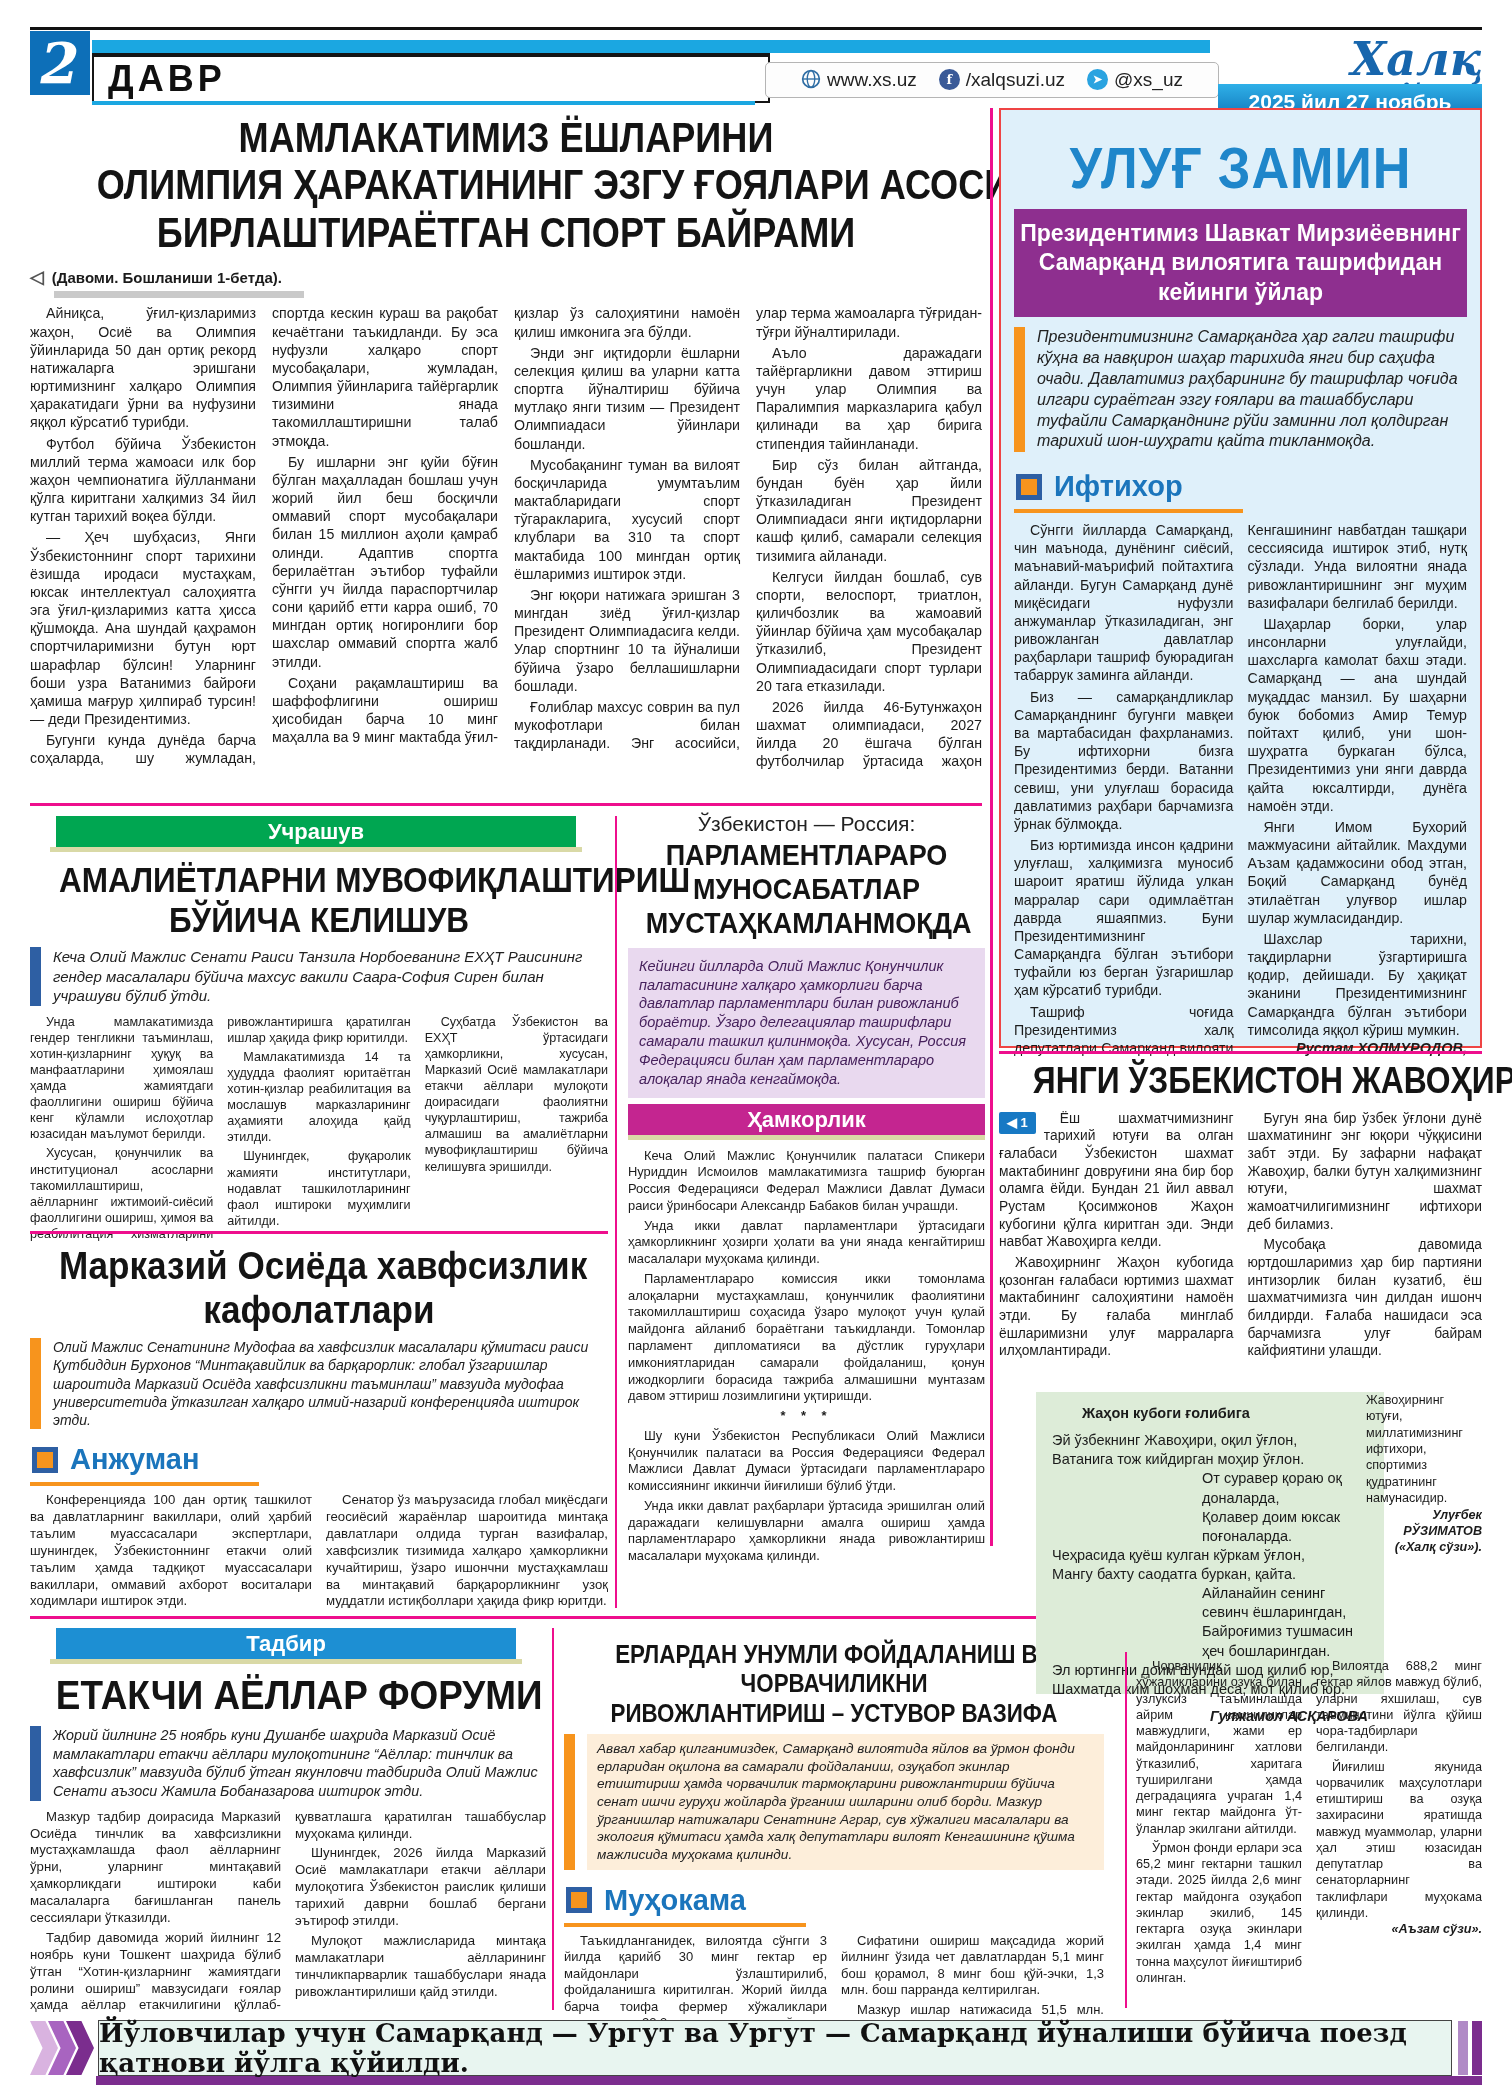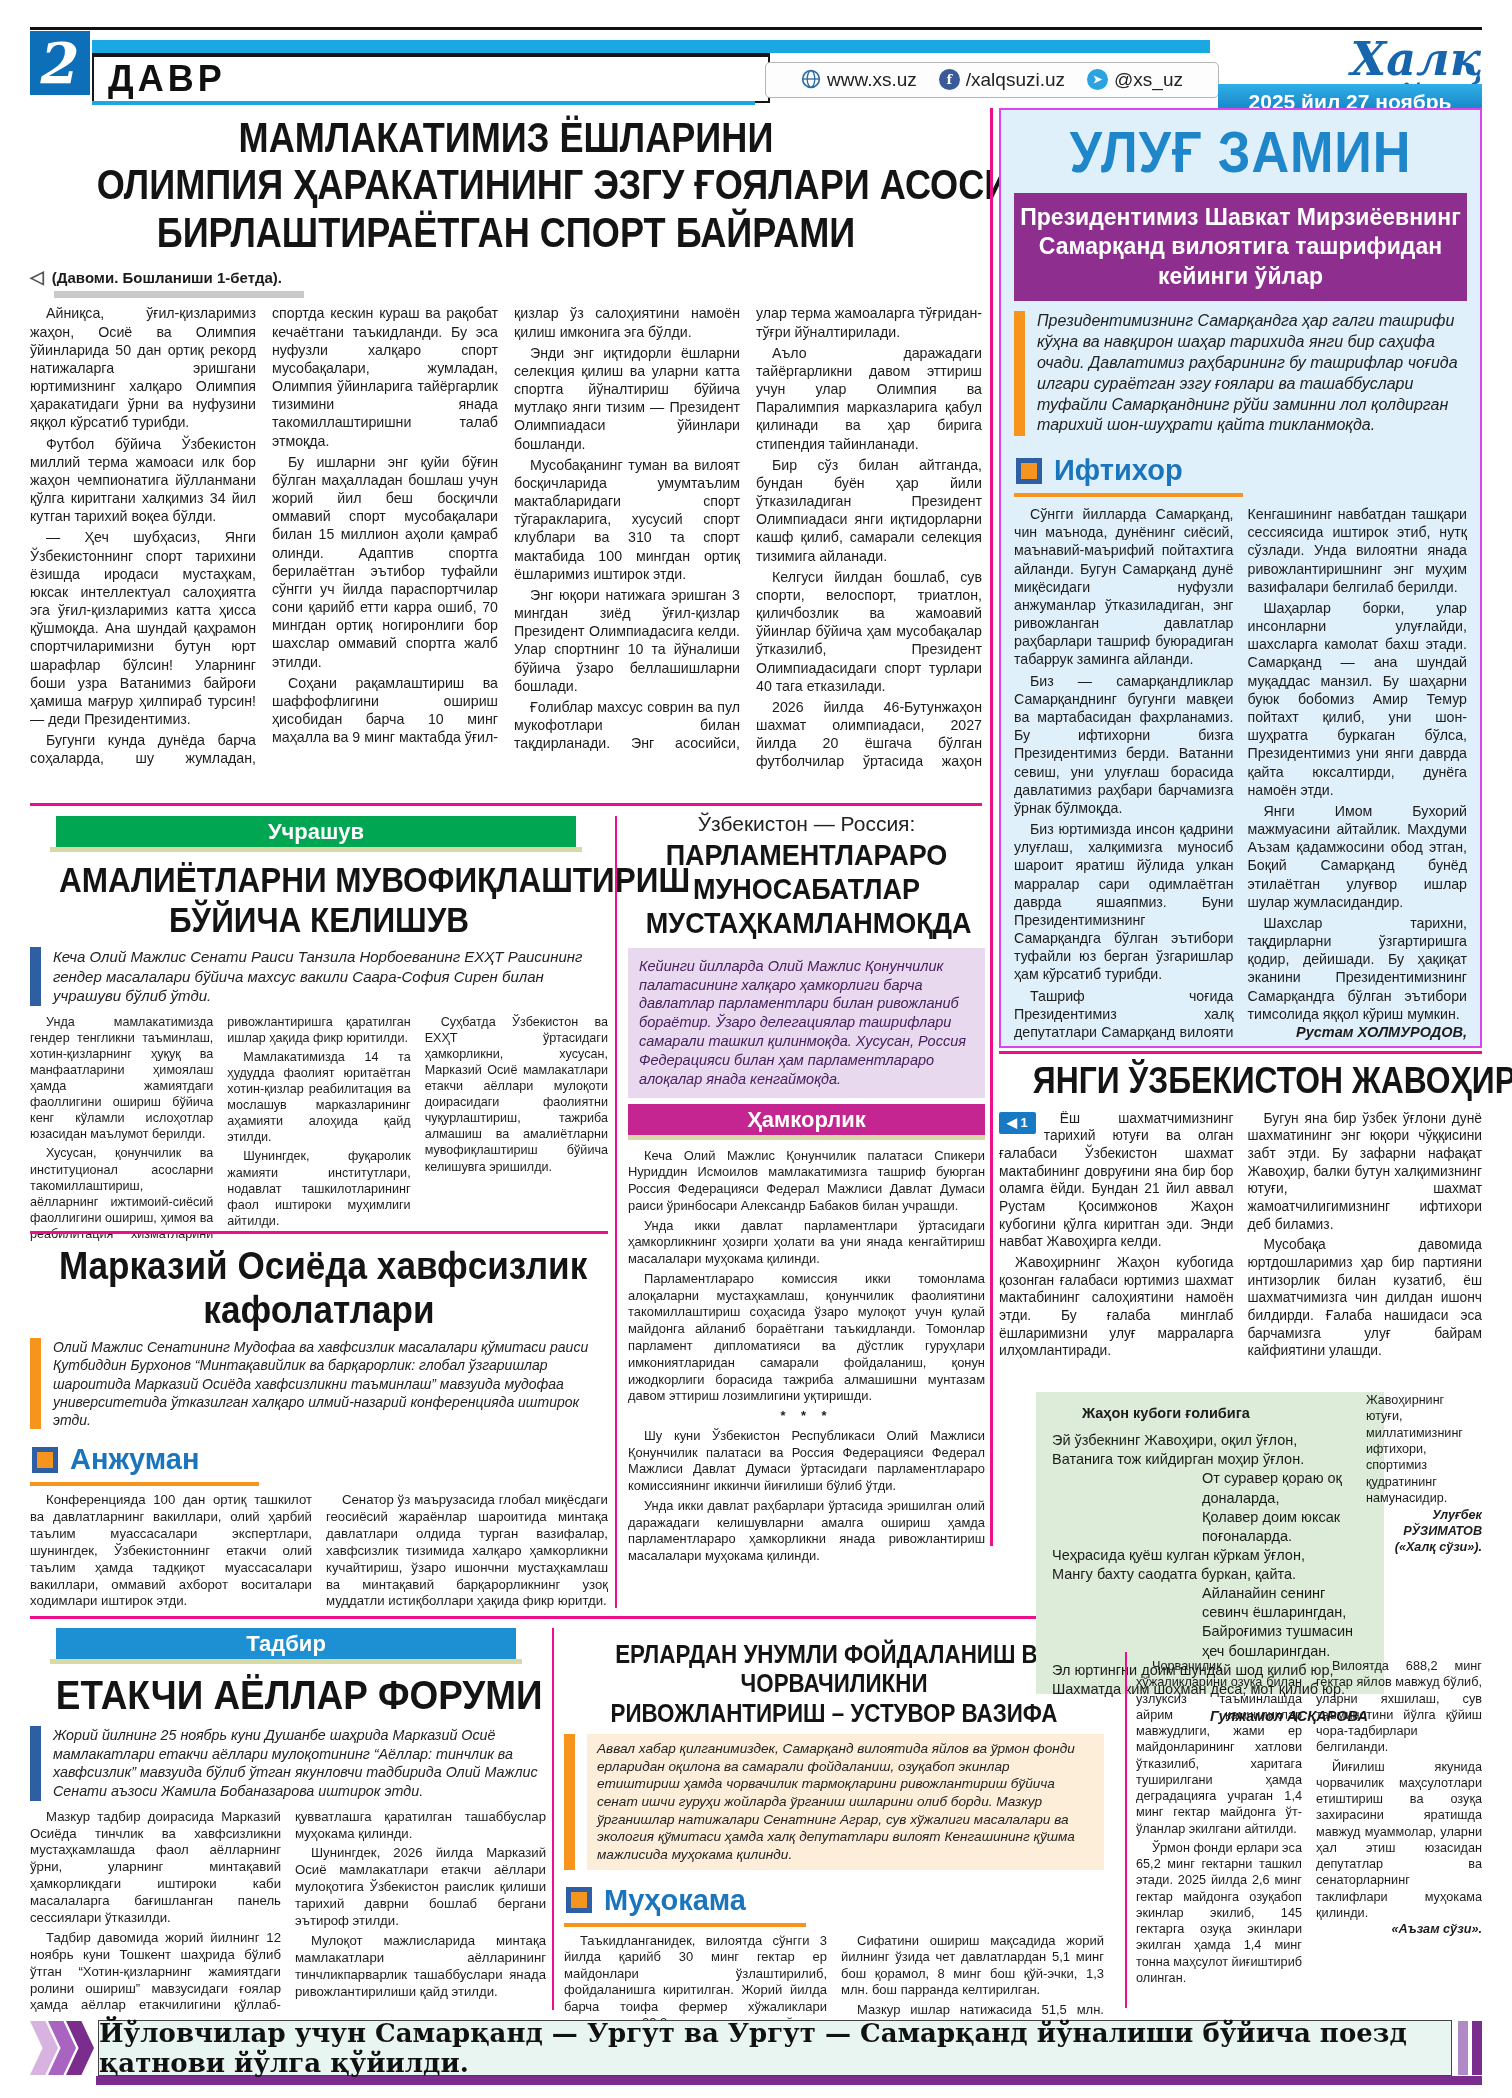--- a/index.html
+++ b/index.html
@@ -59,21 +59,21 @@
   .cols2{columns:2;column-gap:14px;}
   .one{font-size:12.9px;line-height:1.3;}
   .byl{text-align:right;font-weight:bold;font-style:italic;text-indent:0!important;}
   .stars{text-align:center;font-weight:bold;text-indent:0!important;letter-spacing:6px;}
   .contline{display:flex;align-items:center;gap:8px;font-weight:bold;font-size:15px;}
   .contline .tri{color:#555;font-size:18px;}
   .graybar{background:#c9c9c9;height:7px;width:250px;margin:3px 0 6px 24px;}
   .badge{float:left;background:#1779c4;color:#fff;font-weight:bold;font-size:13px;
          padding:3px 8px;margin:2px 8px 2px 0;border-radius:2px;}
   
-  .ulug{background:#dff0fa;border:2px solid #d946ef;padding:8px 13px;box-sizing:border-box;}
+  .ulug{background:#dff0fa;border:2px solid #ef4444;padding:24px 13px;box-sizing:border-box;}
   .ulug-title{color:#1f86ca;font-weight:800;font-size:58px;text-align:center;letter-spacing:1px;}
   .ulug-banner{background:#8e2f8f;color:#fff;font-weight:bold;font-size:23px;
                text-align:center;line-height:1.28;padding:10px 6px;margin:8px 0 10px;}
   .ulug-byl{text-align:right;font-weight:bold;font-size:14.5px;line-height:1.3;font-style:italic;}
   
   .poem{background:#ddecd8;padding:12px 16px;box-sizing:border-box;}
   .poem-title{font-weight:800;font-size:28px;margin:0 0 8px 30px;}
   .poem div{font-size:14.5px;line-height:1.32;}
   .poem div.indent{padding-left:150px;}
   .poem-author{text-align:right;font-weight:bold;font-style:italic;font-size:14px;margin-top:8px;}
@@ -136,21 +136,21 @@
           <p class="para">— Ҳеч шубҳасиз, Янги Ўзбекистоннинг спорт тарихини ёзишда иродаси мустаҳкам, юксак интеллектуал салоҳиятга эга ўғил-қизларимиз катта ҳисса қўшмоқда. Ана шундай қаҳрамон спортчиларимизни бутун юрт шарафлар бўлсин! Уларнинг боши узра Ватанимиз байроғи ҳамиша мағрур ҳилпираб турсин! — деди Президентимиз.</p>
           <p class="para">Бугунги кунда дунёда барча соҳаларда, шу жумладан, спортда кескин кураш ва рақобат кечаётгани таъкидланди. Бу эса нуфузли халқаро спорт мусобақалари, жумладан, Олимпия ўйинларига тайёргарлик тизимини янада такомиллаштиришни талаб этмоқда.</p>
           <p class="para">Бу ишларни энг қуйи бўғин бўлган маҳалладан бошлаш учун жорий йил беш босқичли оммавий спорт мусобақалари билан 15 миллион аҳоли қамраб олинди. Адаптив спортга берилаётган эътибор туфайли сўнгги уч йилда параспортчилар сони қарийб етти карра ошиб, 70 мингдан ортиқ ногиронлиги бор шахслар оммавий спортга жалб этилди.</p>
           <p class="para">Соҳани рақамлаштириш ва шаффофлигини ошириш ҳисобидан барча 10 минг маҳалла ва 9 минг мактабда ўғил-қизлар ўз салоҳиятини намоён қилиш имконига эга бўлди.</p>
           <p class="para">Энди энг иқтидорли ёшларни селекция қилиш ва уларни катта спортга йўналтириш бўйича мутлақо янги тизим — Президент Олимпиадаси ўйинлари бошланди.</p>
           <p class="para">Мусобақанинг туман ва вилоят босқичларида умумтаълим мактабларидаги спорт тўгаракларига, хусусий спорт клублари ва 310 та спорт мактабида 100 мингдан ортиқ ёшларимиз иштирок этди.</p>
           <p class="para">Энг юқори натижага эришган 3 мингдан зиёд ўғил-қизлар Президент Олимпиадасига келди. Улар спортнинг 10 та йўналиши бўйича ўзаро беллашишларни бошлади.</p>
           <p class="para">Ғолиблар махсус соврин ва пул мукофотлари билан тақдирланади. Энг асосийси, улар терма жамоаларга тўғридан-тўғри йўналтирилади.</p>
           <p class="para">Аъло даражадаги тайёргарликни давом эттириш учун улар Олимпия ва Паралимпия марказларига қабул қилинади ва ҳар бирига стипендия тайинланади.</p>
           <p class="para">Бир сўз билан айтганда, бундан буён ҳар йили ўтказиладиган Президент Олимпиадаси янги иқтидорларни кашф қилиб, самарали селекция тизимига айланади.</p>
-          <p class="para">Келгуси йилдан бошлаб, сув спорти, велоспорт, триатлон, қиличбозлик ва жамоавий ўйинлар бўйича ҳам мусобақалар ўтказилиб, Президент Олимпиадасидаги спорт турлари 40 тага етказилади.</p>
+          <p class="para">Келгуси йилдан бошлаб, сув спорти, велоспорт, триатлон, қиличбозлик ва жамоавий ўйинлар бўйича ҳам мусобақалар ўтказилиб, Президент Олимпиадасидаги спорт турлари 20 тага етказилади.</p>
           <p class="para">2026 йилда 46-Бутунжаҳон шахмат олимпиадаси, 2027 йилда 20 ёшгача бўлган футболчилар ўртасида жаҳон чемпионати ҳамда 2029 йилда Ёшлар Осиё ўйинлари Ўзбекистонда ўтказилади.</p>
         </div>
 
     </div>
   </div>
   <div class="abs pink" style="left:30px;top:803px;width:952px;height:3px;"></div>
   <div class="abs pink" style="left:990px;top:108px;width:3px;height:1438px;"></div>
 
   <div class="abs ulug" style="left:999px;top:108px;width:483px;height:940px;">
     <div class="ulug-title condense2">УЛУҒ ЗАМИН</div>

